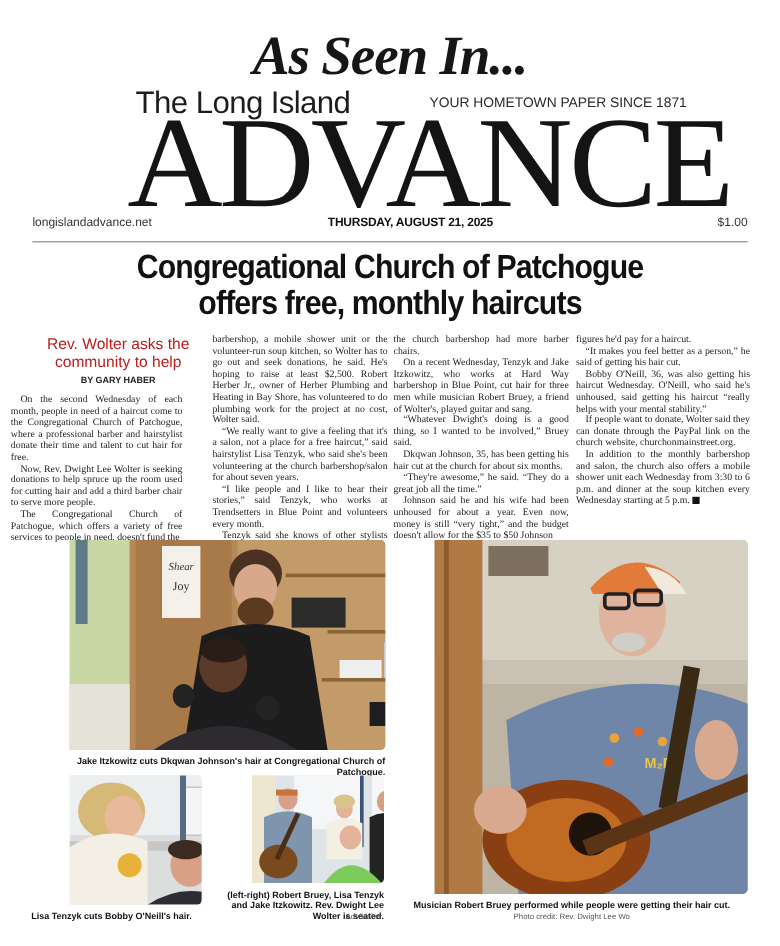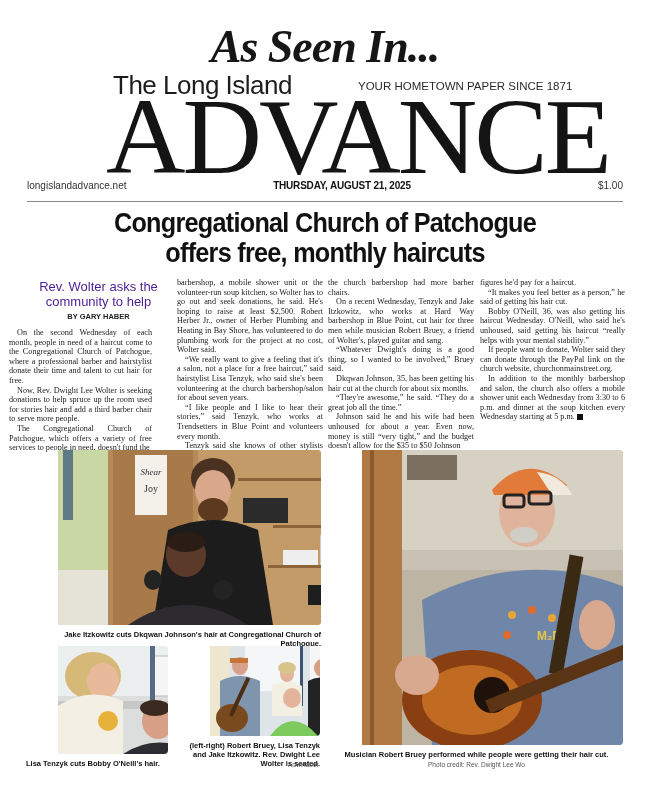--- a/index.html
+++ b/index.html
@@ -32,21 +32,21 @@
   .col { position: absolute; top: 278px; font-family: "Liberation Serif", serif; font-size: 8.2px;
     line-height: 9.6px; color: #222; text-align: justify; }
   .col p { text-indent: 8px; }
   .col p.noindent { text-indent: 0; }
   .col1 { left: 9px; width: 143px; top: 328px; }
   .col2 { left: 177px; width: 146px; }
   .col3 { left: 328px; width: 146px; }
   .col4 { left: 480px; width: 145px; }
 
   .deck { position: absolute; left: 27px; top: 279px; width: 143px; text-align: center;
-    font-family: "Liberation Sans", sans-serif; font-size: 13px; line-height: 15px; color: #4c1d95; }
+    font-family: "Liberation Sans", sans-serif; font-size: 13px; line-height: 15px; color: #b91c1c; }
   .byline { position: absolute; left: 27px; top: 312px; width: 143px; text-align: center;
     font-family: "Liberation Sans", sans-serif; font-weight: bold; font-size: 7.5px; color: #222; }
   .endmark { display: inline-block; width: 6px; height: 6px; background: #111; vertical-align: middle; margin-left: 2px; }
 
   .photo { position: absolute; border-radius: 4px; overflow: hidden; padding-left: 32px; }
   .caption { position: absolute; font-family: "Liberation Sans", sans-serif; font-weight: bold;
     font-size: 7.5px; line-height: 9px; color: #111; }
   .credit { position: absolute; font-family: "Liberation Sans", sans-serif; font-size: 6.5px; color: #555; }
 </style>
 </head>
@@ -71,21 +71,21 @@
 </div>
 
 <div class="deck">
   <div>Rev. Wolter asks the</div>
   <div>community to help</div>
 </div>
 <div class="byline">BY GARY HABER</div>
 
 <div class="col col1">
   <p>On the second Wednesday of each month, people in need of a haircut come to the Congregational Church of Patchogue, where a professional barber and hairstylist donate their time and talent to cut hair for free.</p>
-  <p>Now, Rev. Dwight Lee Wolter is seeking donations to help spruce up the room used for stories hair and add a third barber chair to serve more people.</p>
+  <p>Now, Rev. Dwight Lee Wolter is seeking donations to help spruce up the room used for cutting hair and add a third barber chair to serve more people.</p>
   <p>The Congregational Church of Patchogue, which offers a variety of free services to people in need, doesn't fund the</p>
 </div>
 <div class="col col2">
   <p class="noindent">barbershop, a mobile shower unit or the volunteer-run soup kitchen, so Wolter has to go out and seek donations, he said. He's hoping to raise at least $2,500. Robert Herber Jr., owner of Herber Plumbing and Heating in Bay Shore, has volunteered to do plumbing work for the project at no cost, Wolter said.</p>
   <p>“We really want to give a feeling that it's a salon, not a place for a free haircut,” said hairstylist Lisa Tenzyk, who said she's been volunteering at the church barbershop/salon for about seven years.</p>
   <p>“I like people and I like to hear their stories,” said Tenzyk, who works at Trendsetters in Blue Point and volunteers every month.</p>
   <p>Tenzyk said she knows of other stylists who would volunteer their time if</p>
 </div>
 <div class="col col3">
   <p class="noindent">the church barbershop had more barber chairs.</p>

